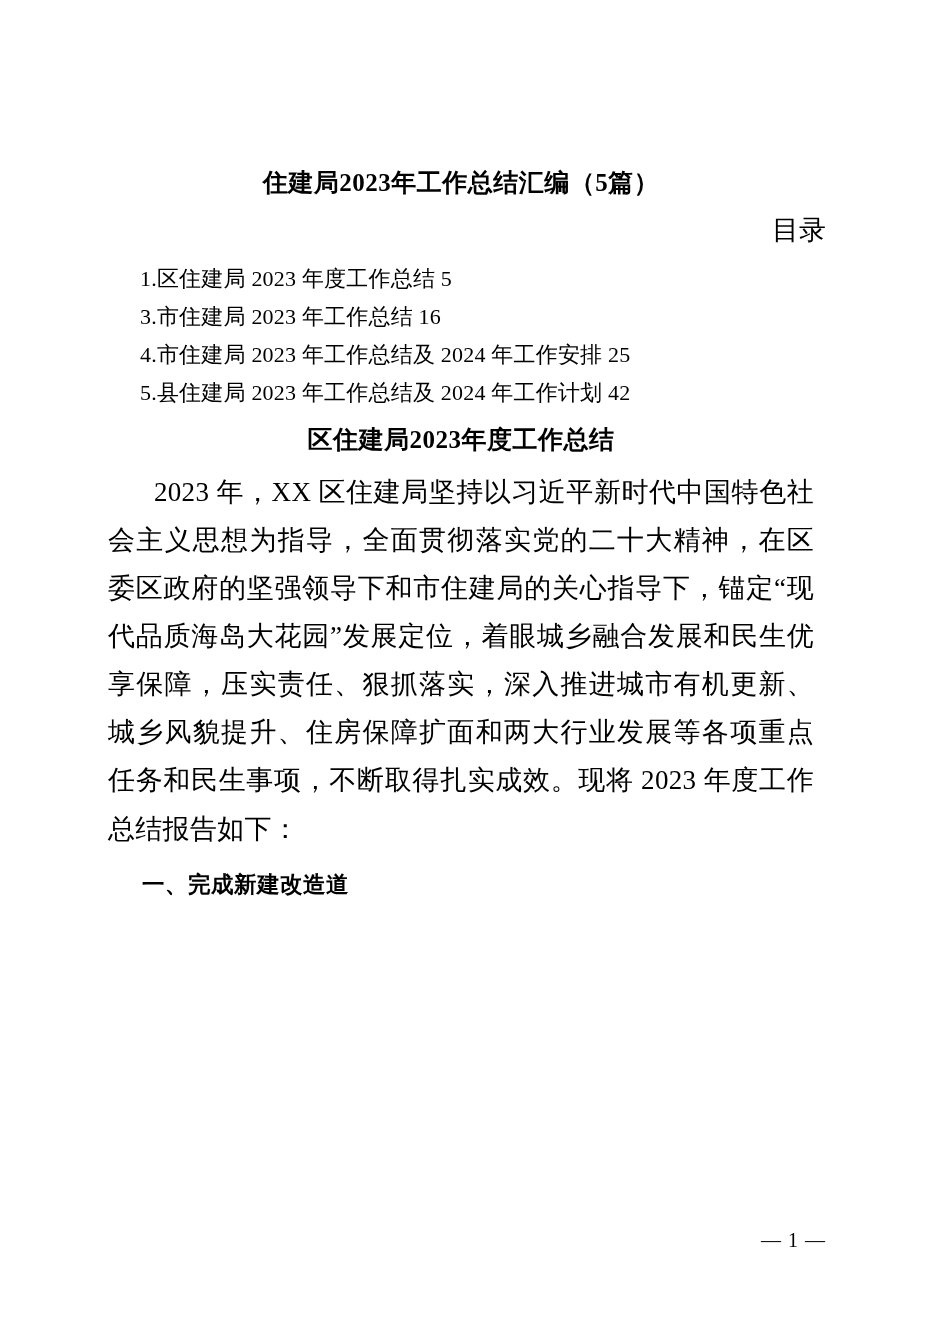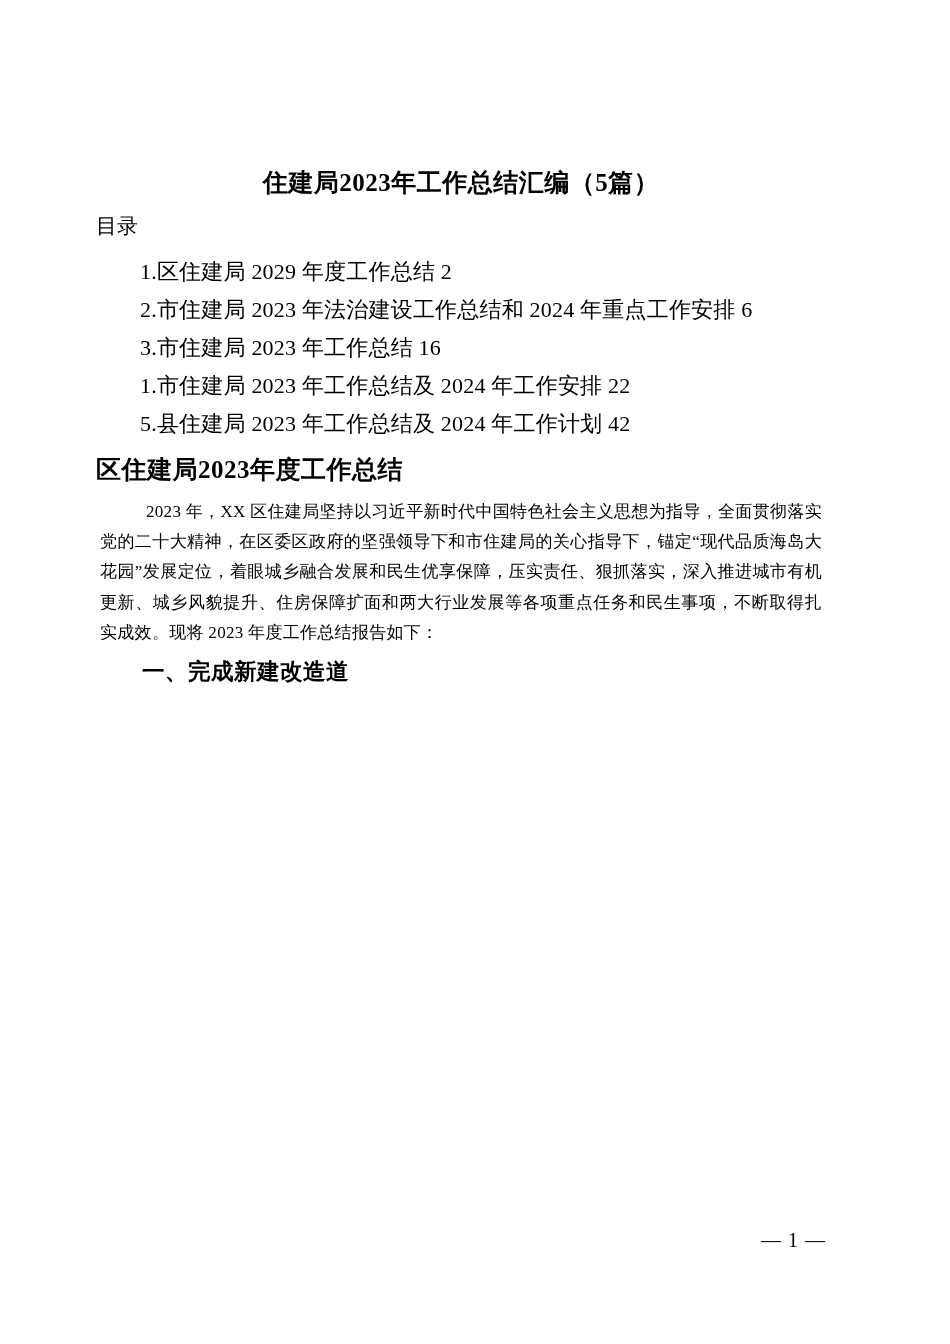--- a/index.html
+++ b/index.html
@@ -24,45 +24,45 @@
   }
   .doc-title {
     text-align: center;
     font-size: 25px;
     font-weight: bold;
     letter-spacing: 0.5px;
     line-height: 1.2;
     margin: 0 0 16px 0;
   }
   .toc-heading {
-    text-align: left;
-    font-size: 21px;
+    text-align: right;
+    font-size: 27px;
     line-height: 1.2;
     margin: 0 0 14px 0;
   }
   .toc-item {
     font-size: 22px;
     line-height: 1.72;
     text-indent: 44px;
     margin: 0;
     letter-spacing: 0.2px;
   }
   .section-title {
-    text-align: left;
+    text-align: center;
     font-size: 25px;
     font-weight: bold;
     line-height: 1.3;
     margin: 12px 0 10px 0;
     letter-spacing: 0.5px;
   }
   .body-para {
-    font-size: 17px;
+    font-size: 27px;
     line-height: 1.78;
     text-indent: 46px;
-    margin: 4px;
+    margin: 12px;
     text-align: justify;
     text-justify: inter-ideograph;
     letter-spacing: 0.3px;
   }
   .sub-heading {
     font-size: 22.5px;
     font-weight: bold;
     line-height: 1.8;
     text-indent: 46px;
     margin: 4px 0 0 0;
@@ -78,24 +78,23 @@
 </style>
 </head>
 <body>
 
 <div class="page">
 
   <h1 class="doc-title">住建局2023年工作总结汇编（5篇）</h1>
 
   <div class="toc-heading">目录</div>
 
-  <p class="toc-item">1.区住建局 2029 年度工作总结 2</p>
-  <p class="toc-item">2.市住建局 2023 年法治建设工作总结和 2024 年重点工作安排 6</p>
+  <p class="toc-item">1.区住建局 2023 年度工作总结 5</p>
   <p class="toc-item">3.市住建局 2023 年工作总结 16</p>
-  <p class="toc-item">1.市住建局 2023 年工作总结及 2024 年工作安排 22</p>
+  <p class="toc-item">4.市住建局 2023 年工作总结及 2024 年工作安排 25</p>
   <p class="toc-item">5.县住建局 2023 年工作总结及 2024 年工作计划 42</p>
 
   <h2 class="section-title">区住建局2023年度工作总结</h2>
 
   <p class="body-para">2023 年，XX 区住建局坚持以习近平新时代中国特色社会主义思想为指导，全面贯彻落实党的二十大精神，在区委区政府的坚强领导下和市住建局的关心指导下，锚定“现代品质海岛大花园”发展定位，着眼城乡融合发展和民生优享保障，压实责任、狠抓落实，深入推进城市有机更新、城乡风貌提升、住房保障扩面和两大行业发展等各项重点任务和民生事项，不断取得扎实成效。现将 2023 年度工作总结报告如下：</p>
 
   <h3 class="sub-heading">一、完成新建改造道</h3>
 
 
   <div class="page-number">— 1 —</div>

